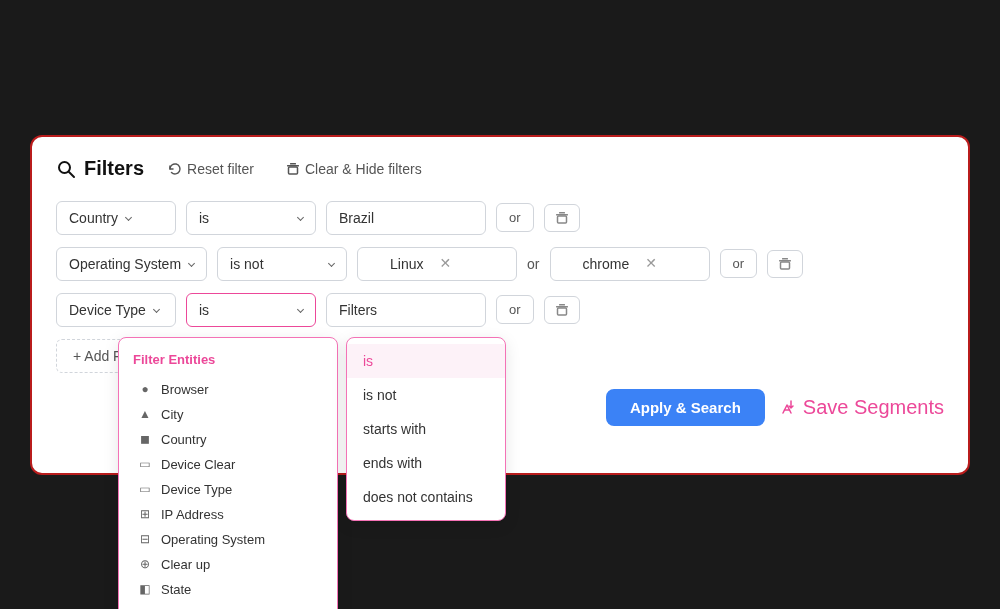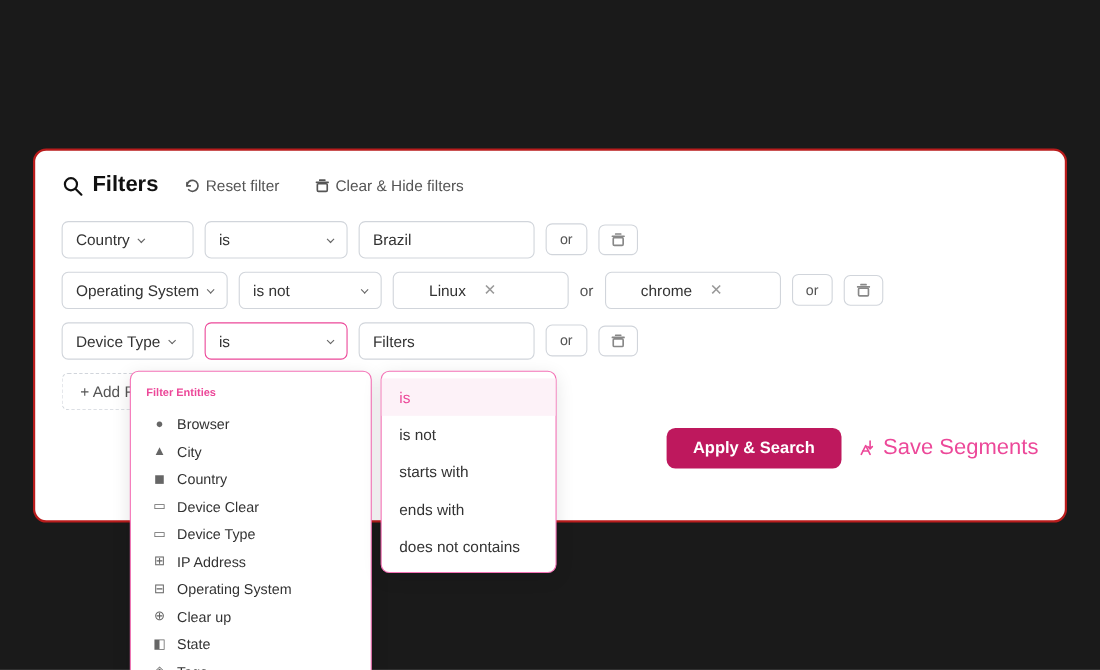--- a/index.html
+++ b/index.html
@@ -148,21 +148,21 @@
       gap: 6px;
     }
     .bottom-row {
       display: flex;
       justify-content: flex-end;
       align-items: center;
       gap: 16px;
       margin-top: 16px;
     }
     .apply-btn {
-      background: #be185d;
+      background: #3b82f6;
       color: #fff;
       border: none;
       border-radius: 8px;
       padding: 10px 24px;
       font-size: 15px;
       font-weight: 600;
       cursor: pointer;
     }
     .save-btn {
       background: none;
@@ -186,21 +186,21 @@
     .entities-panel {
       background: #fff;
       border: 1.5px solid #f472b6;
       border-radius: 8px;
       padding: 14px 0 14px 14px;
       min-width: 220px;
       box-shadow: 0 4px 16px rgba(0,0,0,0.1);
     }
     .entities-title {
       color: #ec4899;
-      font-size: 10px;
+      font-size: 13px;
       font-weight: 600;
       margin-bottom: 10px;
       padding-right: 14px;
     }
     .entity-item {
       display: flex;
       align-items: center;
       gap: 8px;
       padding: 5px 14px 5px 4px;
       font-size: 13px;

